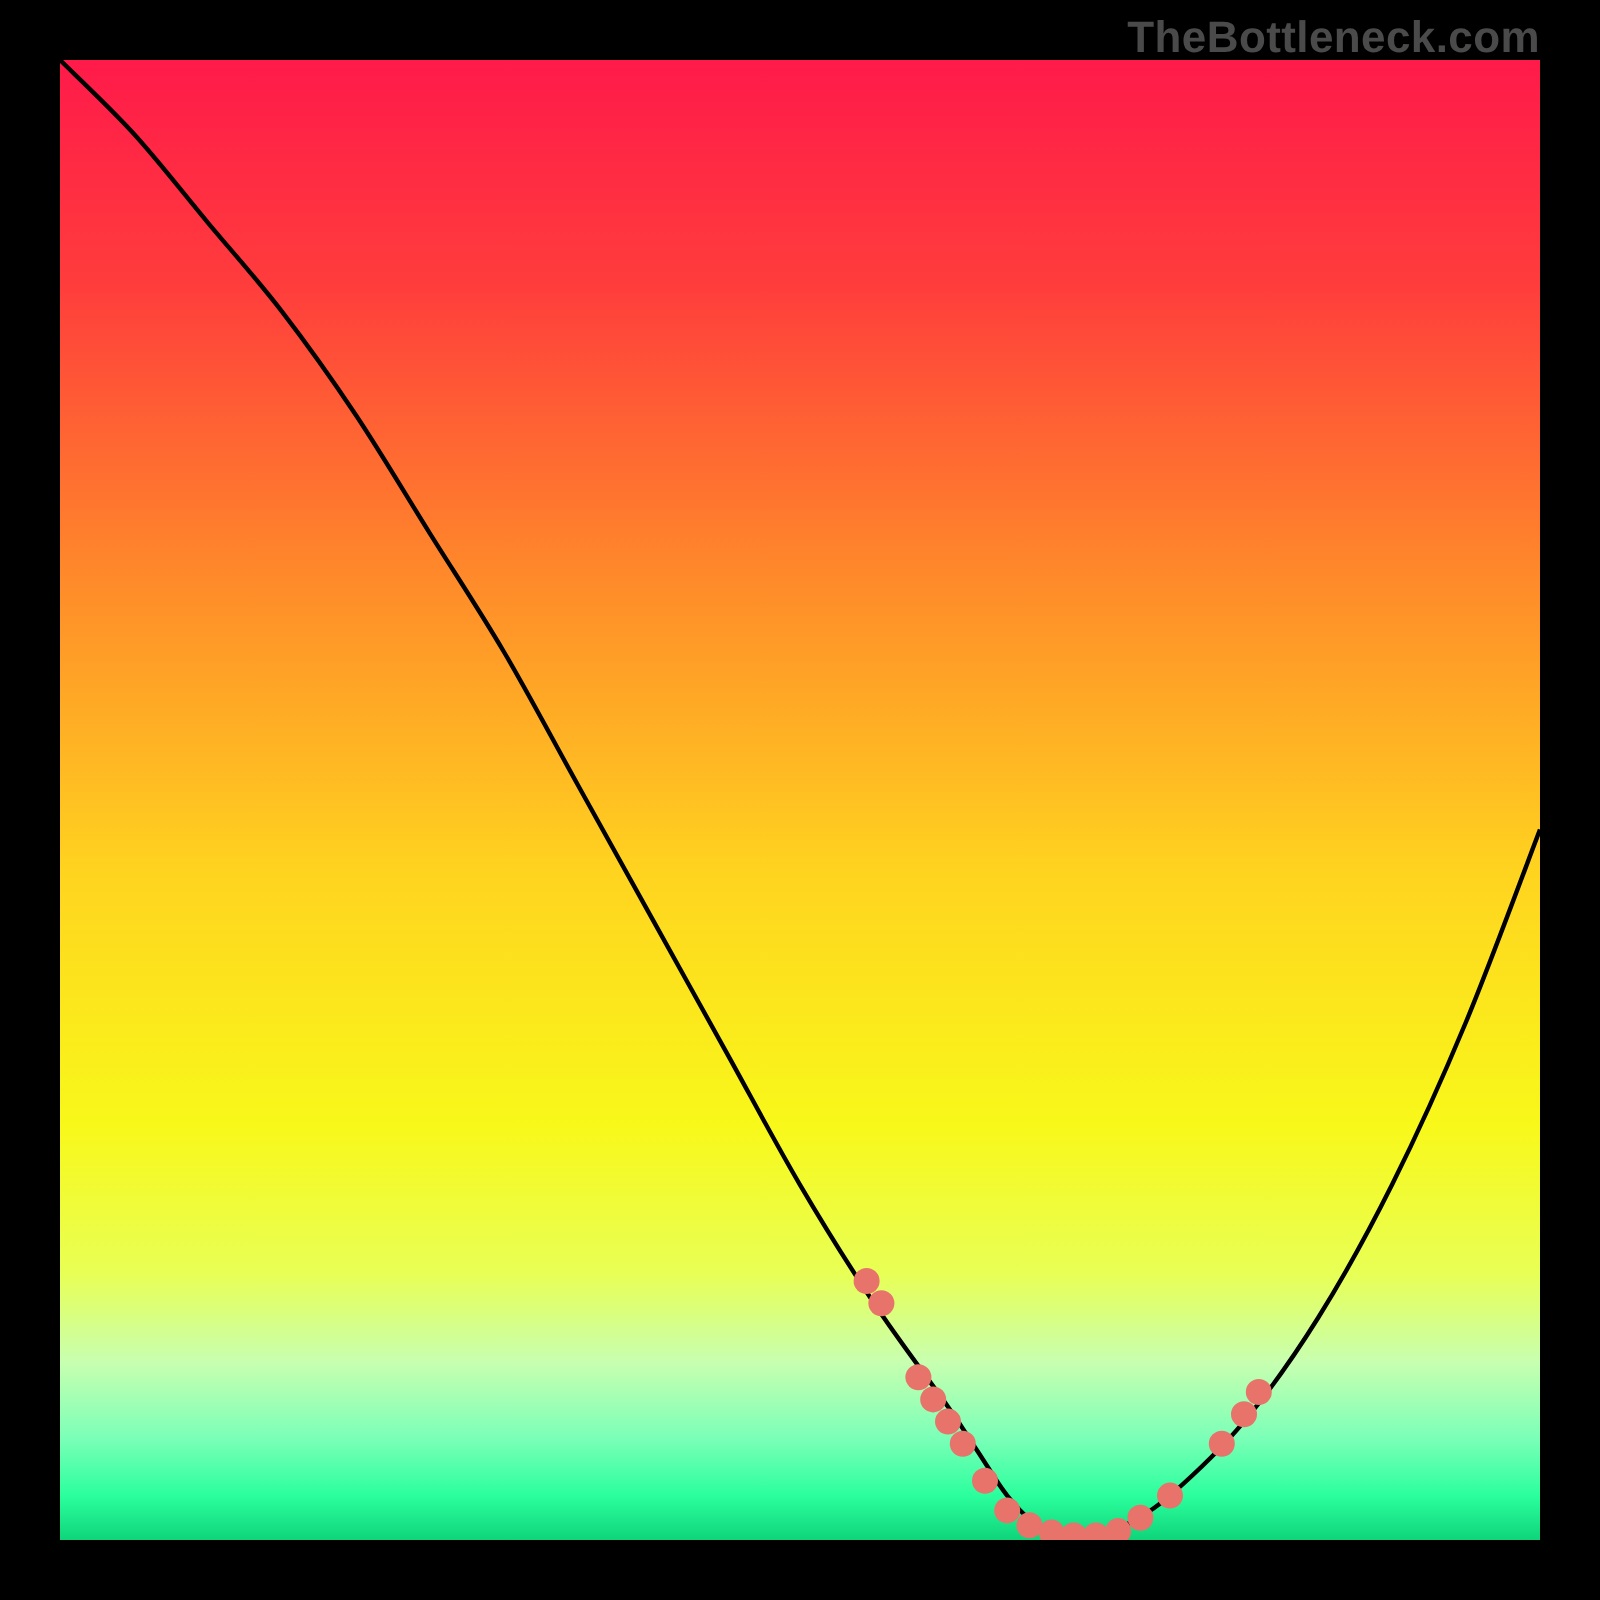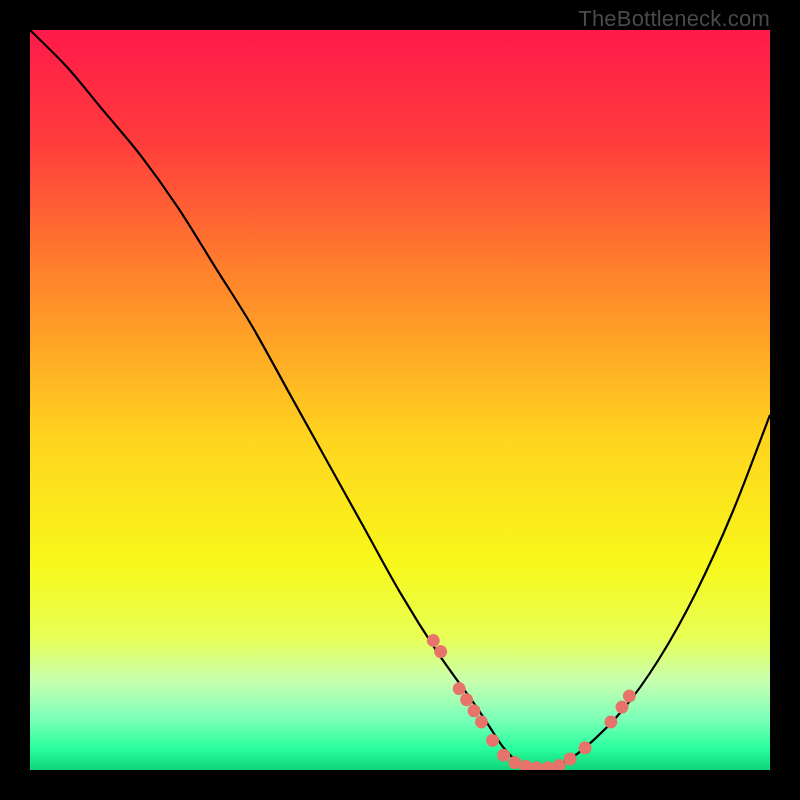--- a/index.html
+++ b/index.html
@@ -18,21 +18,21 @@
     top: 30px;
     width: 740px;
     height: 740px;
   }
   .watermark {
     position: absolute;
     top: 6px;
     right: 30px;
     color: #4a4a4a;
     font-size: 22px;
-    font-weight: 400;
+    font-weight: 700;
     letter-spacing: 0.2px;
   }
   svg { display: block; }
 </style>
 </head>
 <body>
 
 <div class="watermark">TheBottleneck.com</div>
 
 <div class="frame">

